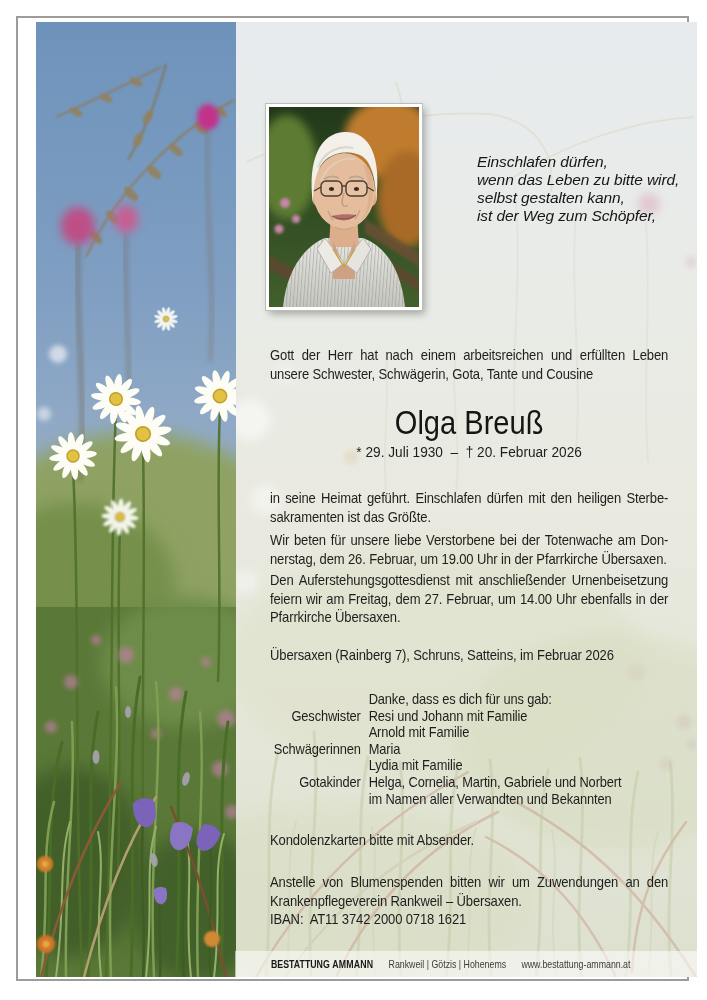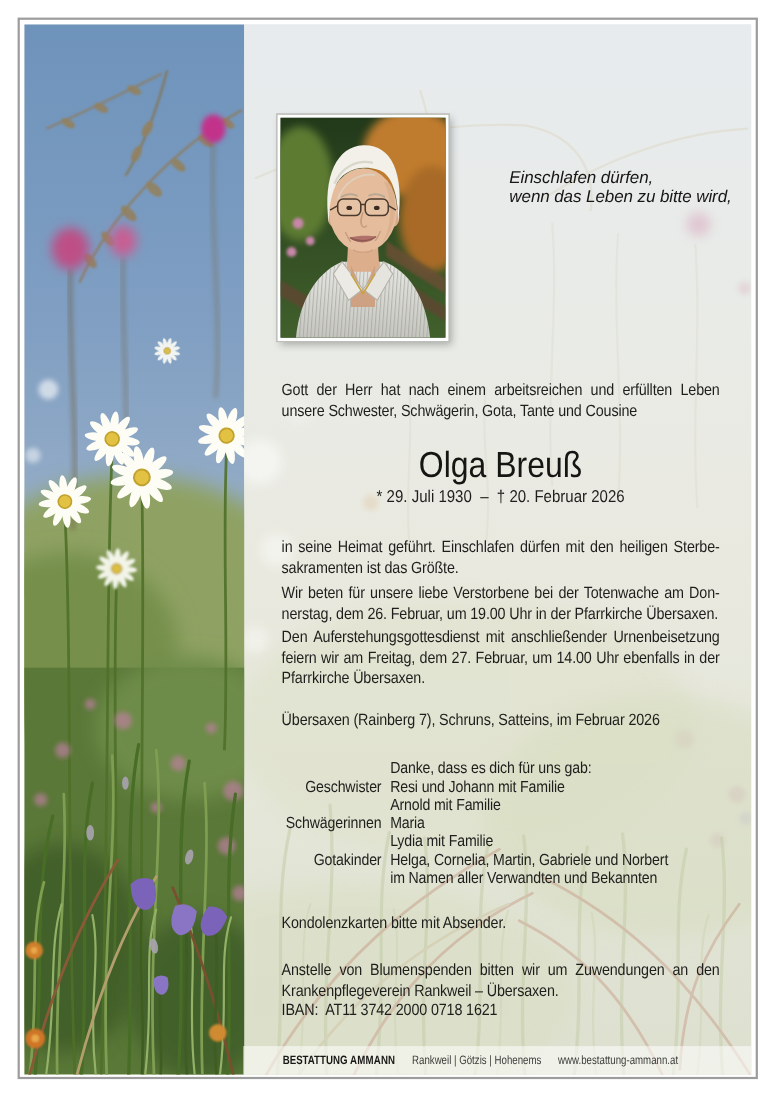--- a/index.html
+++ b/index.html
@@ -1,21 +1,21 @@
 <!DOCTYPE html>
 <html lang="de"><head>
 <meta charset="utf-8">
 <style>
   html,body{margin:0;padding:0;background:#ffffff;}
   body{width:707px;height:1000px;overflow:hidden;
        font-family:"Liberation Sans",sans-serif;color:#1e1e1c;}
   .sheet{position:relative;width:707px;height:1000px;background:#ffffff;}
   .frame{position:absolute;left:16px;top:16px;width:673px;height:965px;
          border:2px solid #9c9c9c;box-sizing:border-box;}
-  .content{position:absolute;left:22px;top:22px;width:661px;height:955px;overflow:hidden;
+  .content{position:absolute;left:36px;top:22px;width:661px;height:955px;overflow:hidden;
            background:linear-gradient(180deg,#e7ebee 0%,#e9ebe6 30%,#e9e9df 52%,#e5e7da 72%,#e0e3d3 88%,#dde0cf 100%);}
   .bg-faded,.strip{position:absolute;top:0;left:0;display:block;}
   .strip{width:200px;height:955px;}
   .bg-faded{width:661px;height:955px;}
 
   .portrait{position:absolute;left:230px;top:82px;width:150px;height:200px;
             border:3px solid #ffffff;outline:1px solid #bdbdb9;
             box-shadow:3px 4px 7px rgba(60,60,60,.38);background:#2f4a24;}
   .portrait svg{display:block;}
 
@@ -375,20 +375,22 @@
         <path d="M63,109 C70,107 80,107 87,108 C82,115 68,115 63,109 Z" fill="#b0716a"></path>
         <path d="M63,109 C70,113 80,113 87,108" stroke="#8e5a50" stroke-width="1.3" fill="none"></path>
         <path d="M59,104 C61,108 62,111 64,113 M91,103 C89,107 88,110 86,112" stroke="#c79d7f" stroke-width="1.2" fill="none"></path>
         <path d="M66,120 C70,123 80,123 84,120" stroke="#cfa183" stroke-width="1.2" fill="none"></path>
       </svg>
     </div>
 
     <div class="quote">
       <div class="q-line">Einschlafen dürfen,</div>
       <div class="q-line">wenn das Leben zu bitte wird,</div>
+      <div class="q-line">selbst gestalten kann,</div>
+      <div class="q-line">ist der Weg zum Schöpfer,</div>
     </div>
 
     <div class="text-col">
 
       <div class="blk p-intro">
         <div class="ln j">Gott der Herr hat nach einem arbeitsreichen und erfüllten Leben</div>
         <div class="ln">unsere Schwester, Schwägerin, Gota, Tante und Cousine</div>
       </div>
 
       <div class="blk name-blk">

